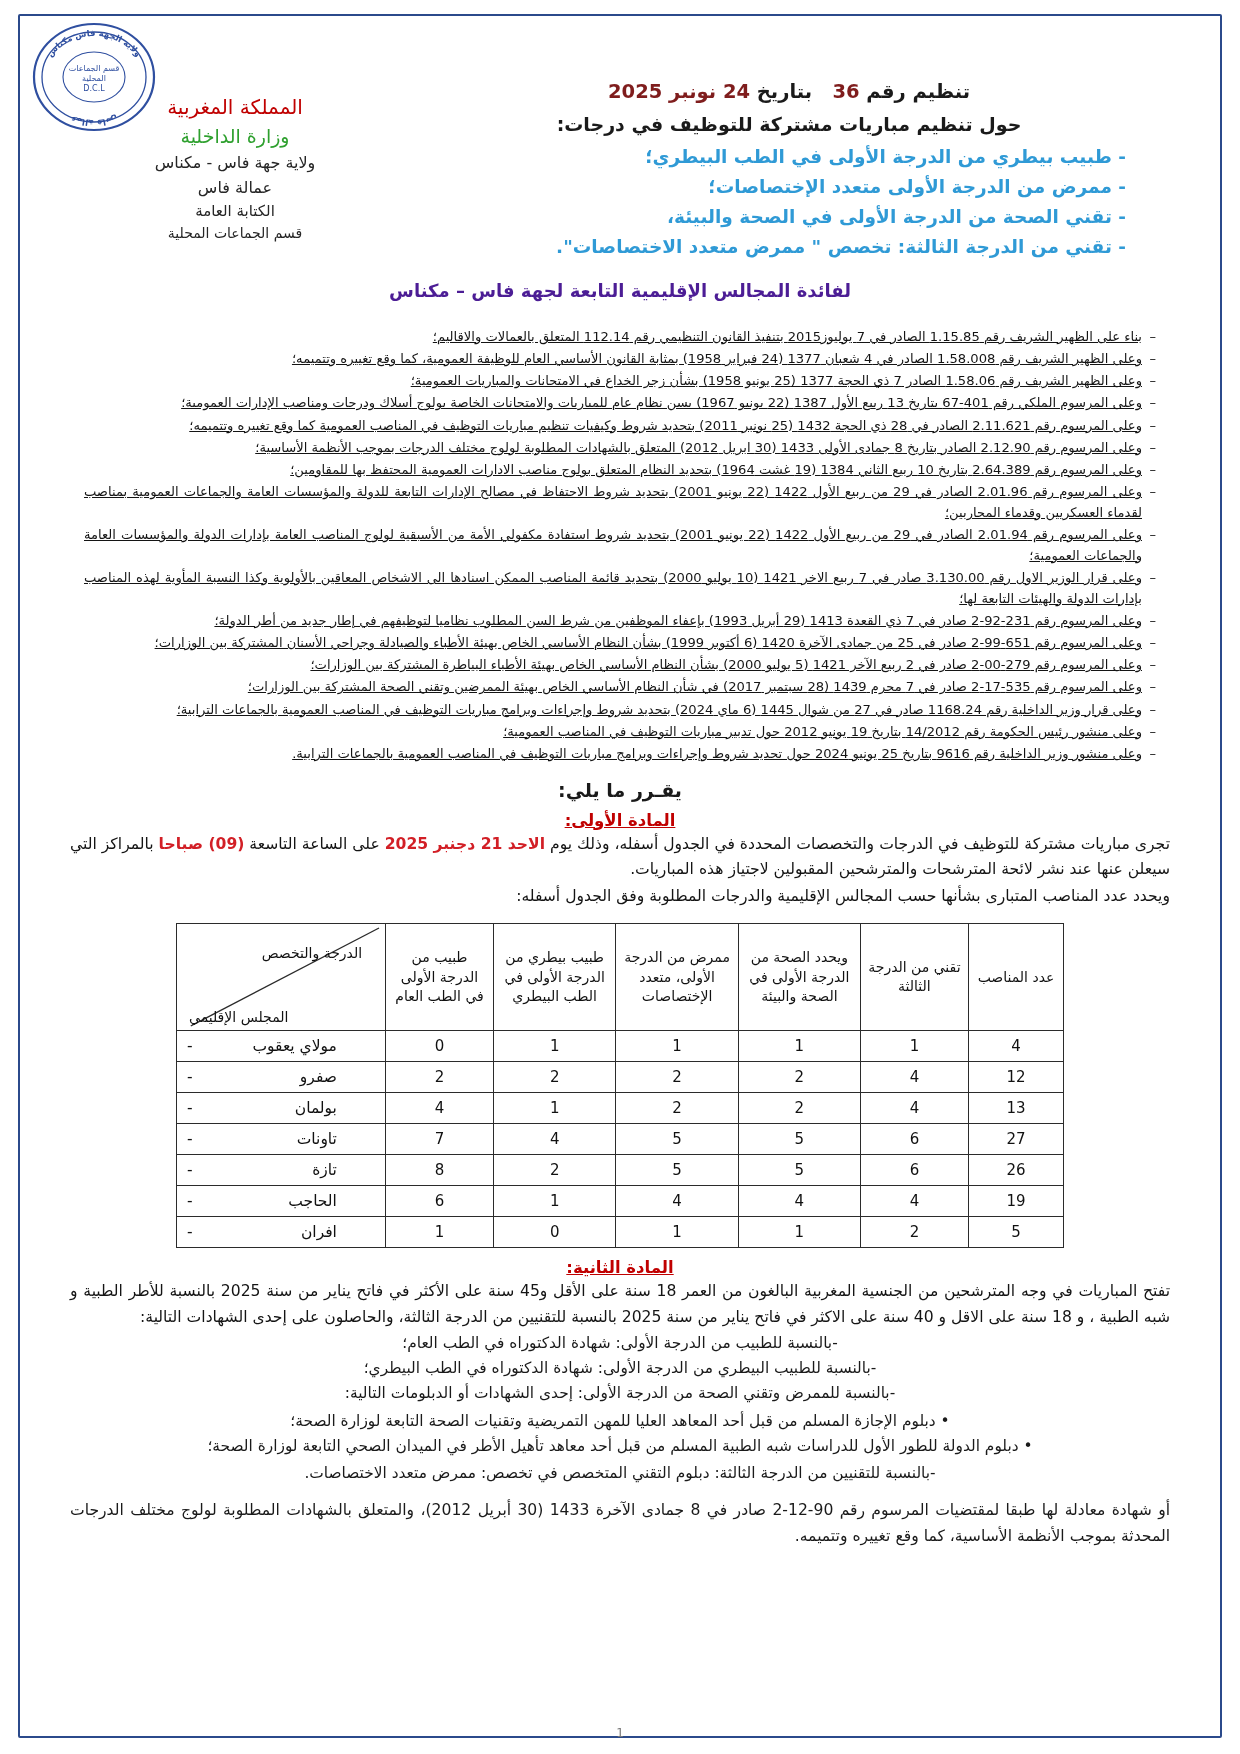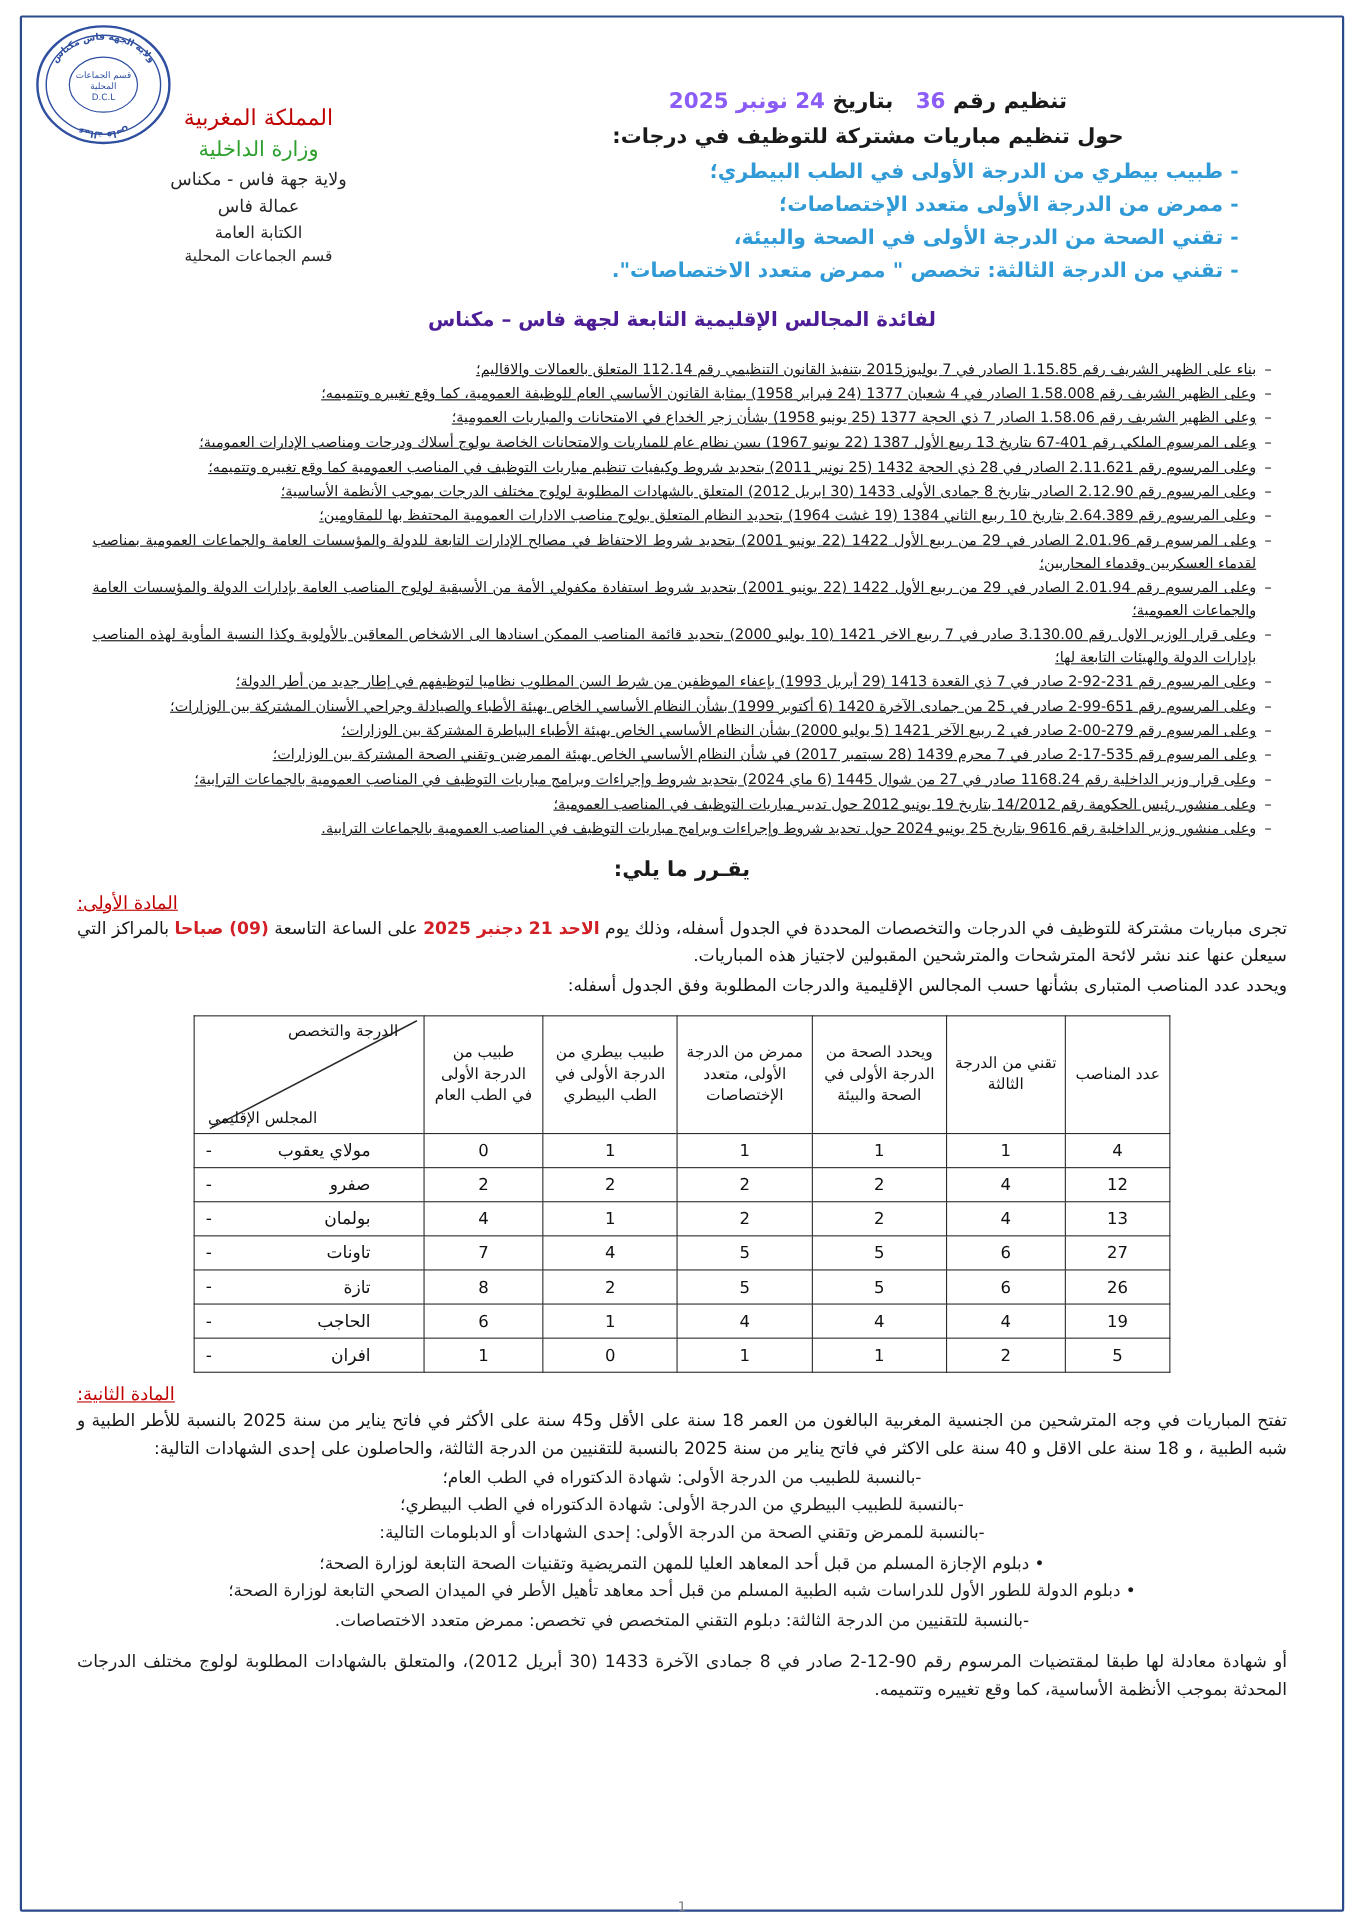--- a/index.html
+++ b/index.html
@@ -87,21 +87,21 @@
     padding-left: 18px;
     padding-right: 10px;
   }
   .decision-line {
     font-size: 19.5px;
     font-weight: bold;
     color: #1a1a1a;
     margin-top: 22px;
     letter-spacing: 0;
   }
-  .decision-line .red { color: #8b5cf6; }
+  .decision-line .red { color: #7f1d1d; }
   .about-line {
     font-size: 19px;
     font-weight: bold;
     margin-top: 10px;
     color: #1a1a1a;
   }
   .grade-list {
     margin-top: 7px;
     color: #2f9ad6;
     font-weight: bold;
@@ -146,24 +146,24 @@
     text-align: center;
     font-size: 19px;
     font-weight: bold;
     margin-top: 14px;
     letter-spacing: 1px;
   }
 
   
   .article-head {
     color: #c00000;
-    font-weight: normal;
+    font-weight: bold;
     font-size: 16.5px;
     text-decoration: underline;
-    text-align: left;
+    text-align: center;
     margin-top: 10px;
   }
   .article-body {
     font-size: 15.6px;
     line-height: 1.62;
     text-align: justify;
     text-align-last: right;
     margin-top: 2px;
     color: #141414;
   }
@@ -199,21 +199,21 @@
     width: 212px;
     position: relative;
     padding: 0;
   }
   .corner-inner {
     position: relative;
     width: 100%; height: 106px;
   }
   .corner-top {
     position: absolute;
-    top: 5px; right: 14px;
+    top: 20px; right: 14px;
     text-align: center;
     width: 118px;
     line-height: 1.3;
     font-size: 14px;
   }
   .corner-bottom {
     position: absolute;
     bottom: 4px; left: 12px;
     text-align: left;
     width: 104px;

